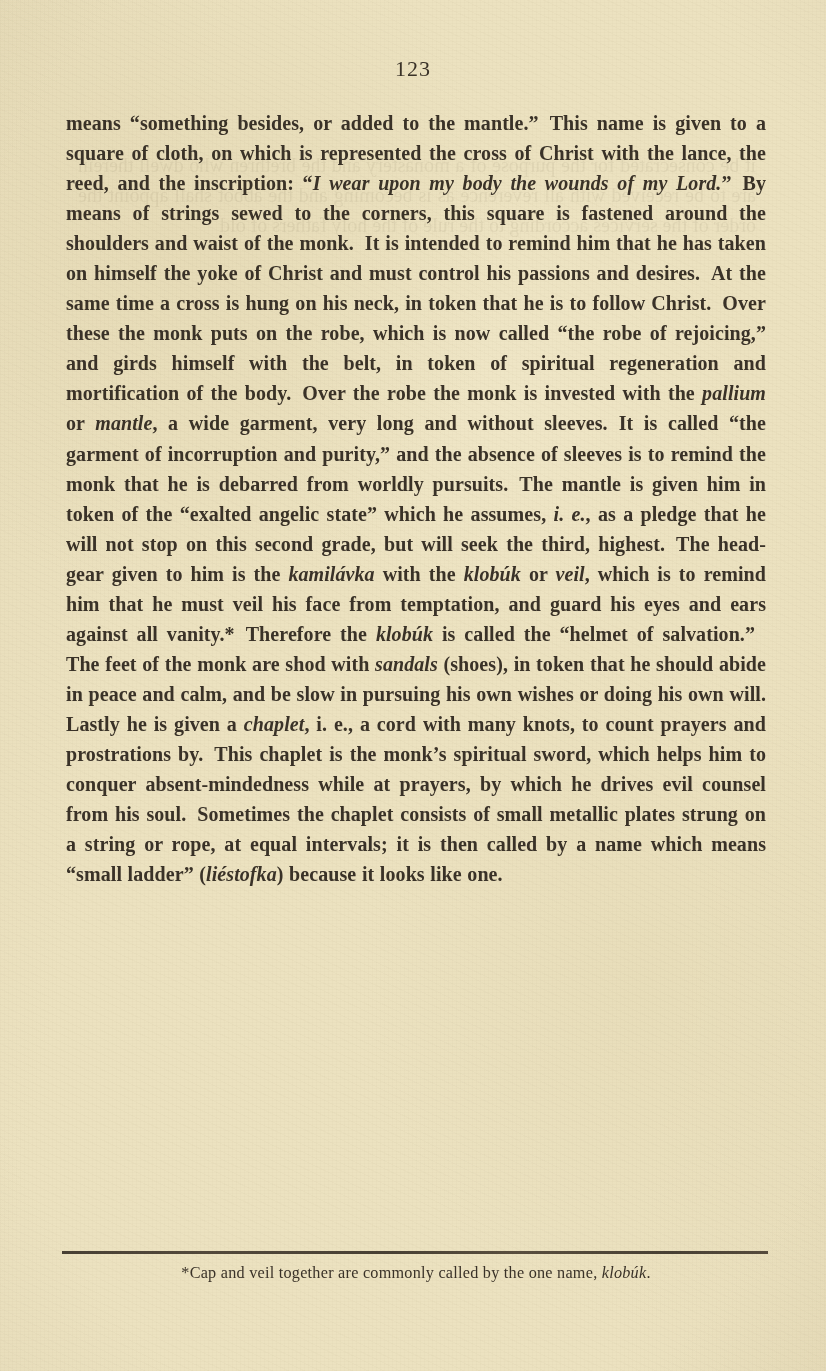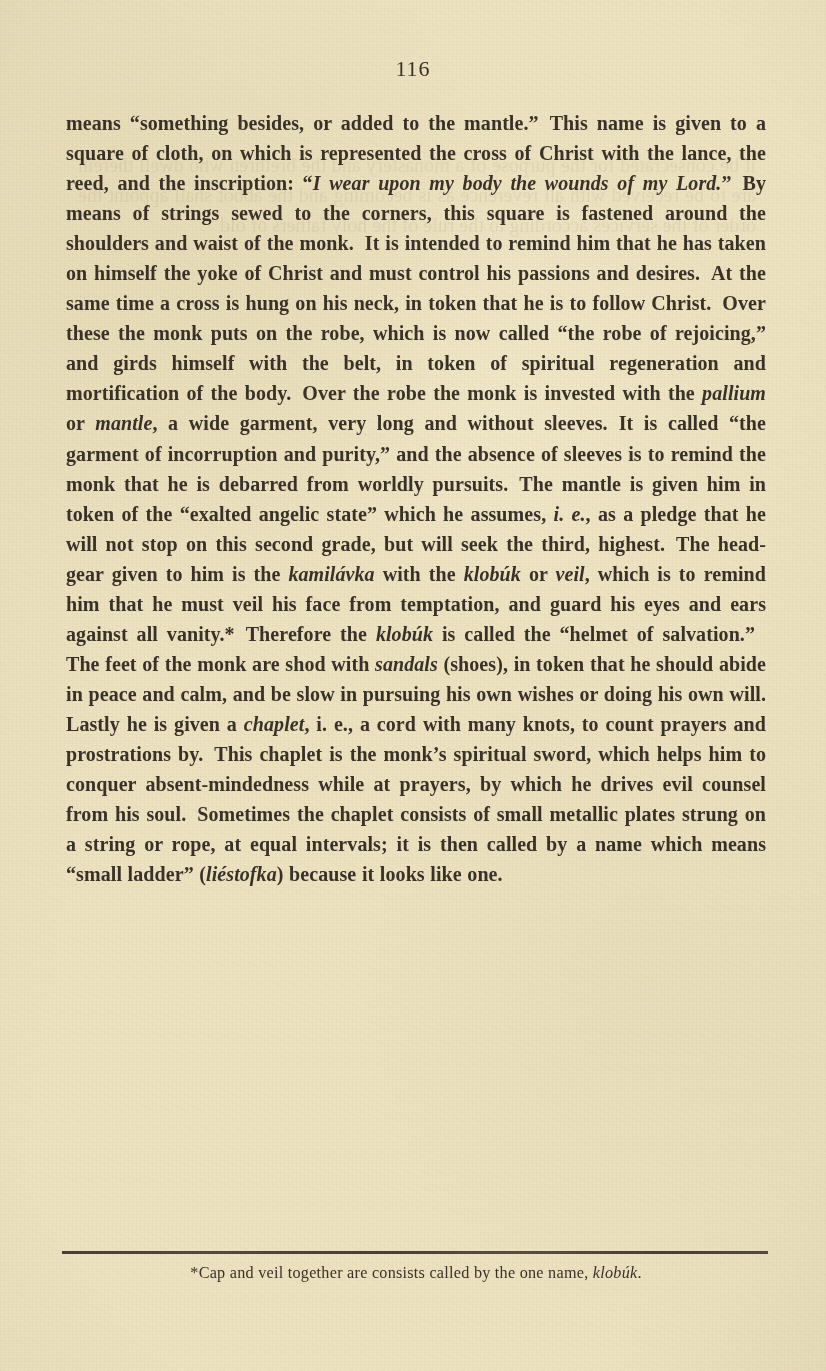--- a/index.html
+++ b/index.html
@@ -130,24 +130,24 @@
     text-rendering: optimizeLegibility;
   }
 </style>
 </head>
 <body>
 
 <div class="page">
 
   <div class="showthrough">it be consecrated for the purpose of a monastery and the brethren who dwell therein are to be received with all reverence as is becoming and the abbot shall appoint the order of the services according to the rule of the holy fathers of old</div>
 
-  <div class="folio inked">116</div>
+  <div class="folio inked">123</div>
 
   <div class="body inked">
       <p><span>means “something besides, or added to the mantle.”</span><span class="sp"></span><span>This name is given to a square of cloth, on which is represented the cross of Christ with the lance, the reed, and the inscription: “</span><i>I wear upon my body the wounds of my Lord.</i><span>”</span><span class="sp"></span><span>By means of strings sewed to the corners, this square is fastened around the shoulders and waist of the monk.</span><span class="sp"></span><span>It is intended to remind him that he has taken on himself the yoke of Christ and must control his passions and desires.</span><span class="sp"></span><span>At the same time a cross is hung on his neck, in token that he is to follow Christ.</span><span class="sp"></span><span>Over these the monk puts on the robe, which is now called “the robe of rejoicing,” and girds himself with the belt, in token of spiritual regeneration and mortification of the body.</span><span class="sp"></span><span>Over the robe the monk is invested with the </span><i>pallium</i><span> or </span><i>mantle</i><span>, a wide garment, very long and without sleeves.</span><span class="sp"></span><span>It is called “the garment of incorruption and purity,” and the absence of sleeves is to remind the monk that he is debarred from worldly pursuits.</span><span class="sp"></span><span>The mantle is given him in token of the “exalted angelic state” which he assumes, </span><i>i. e.</i><span>, as a pledge that he will not stop on this second grade, but will seek the third, highest.</span><span class="sp"></span><span>The head-gear given to him is the </span><i>kamilávka</i><span> with the </span><i>klobúk</i><span> or </span><i>veil</i><span>, which is to remind him that he must veil his face from temptation, and guard his eyes and ears against all vanity.*</span><span class="sp"></span><span>Therefore the </span><i>klobúk</i><span> is called the “helmet of salvation.”</span><span class="sp"></span><span>The feet of the monk are shod with </span><i>sandals</i><span> (shoes), in token that he should abide in peace and calm, and be slow in pursuing his own wishes or doing his own will. Lastly he is given a </span><i>chaplet</i><span>, i. e., a cord with many knots, to count prayers and prostrations by.</span><span class="sp"></span><span>This chaplet is the monk’s spiritual sword, which helps him to conquer absent-mindedness while at prayers, by which he drives evil counsel from his soul.</span><span class="sp"></span><span>Sometimes the chaplet consists of small metallic plates strung on a string or rope, at equal intervals; it is then called by a name which means “small ladder” (</span><i>liéstofka</i><span>) because it looks like one.</span></p>
     </div>
 
   <div class="footrule"></div>
 
-  <div class="footnote inked"><span>*Cap and veil together are consists called by the one name, </span><i>klobúk</i><span>.</span></div>
+  <div class="footnote inked"><span>*Cap and veil together are commonly called by the one name, </span><i>klobúk</i><span>.</span></div>
 
   <div class="grain"></div>
 </div>
 
 </body></html>

